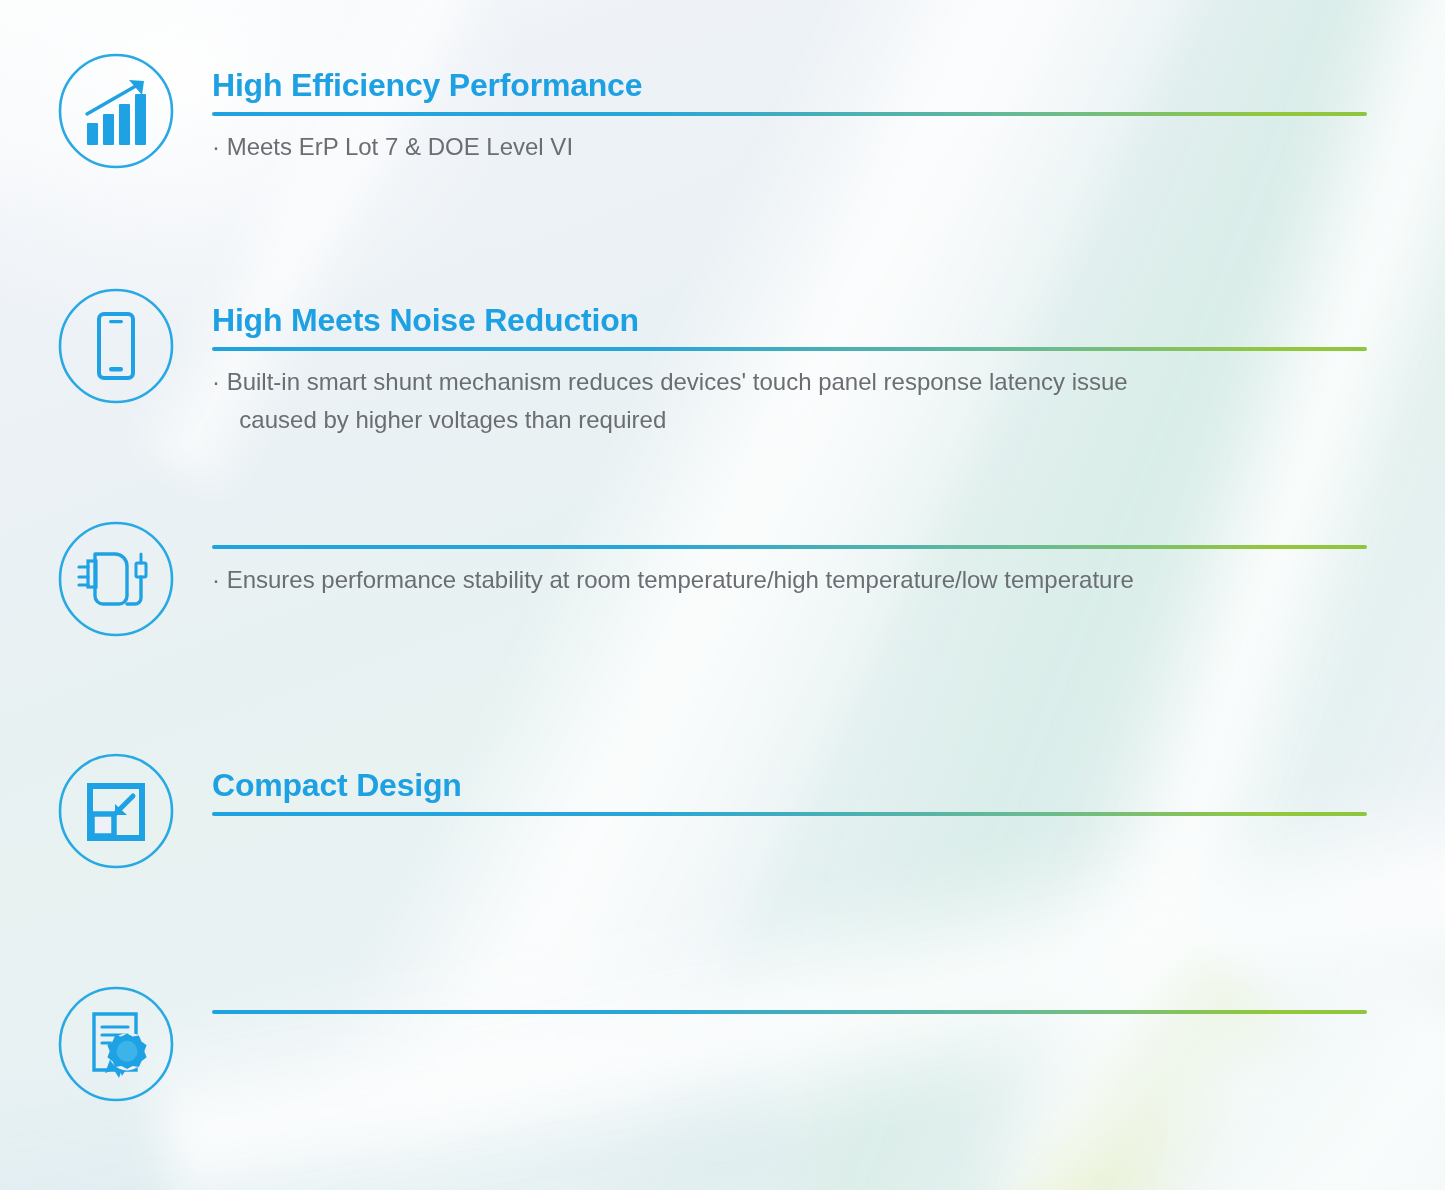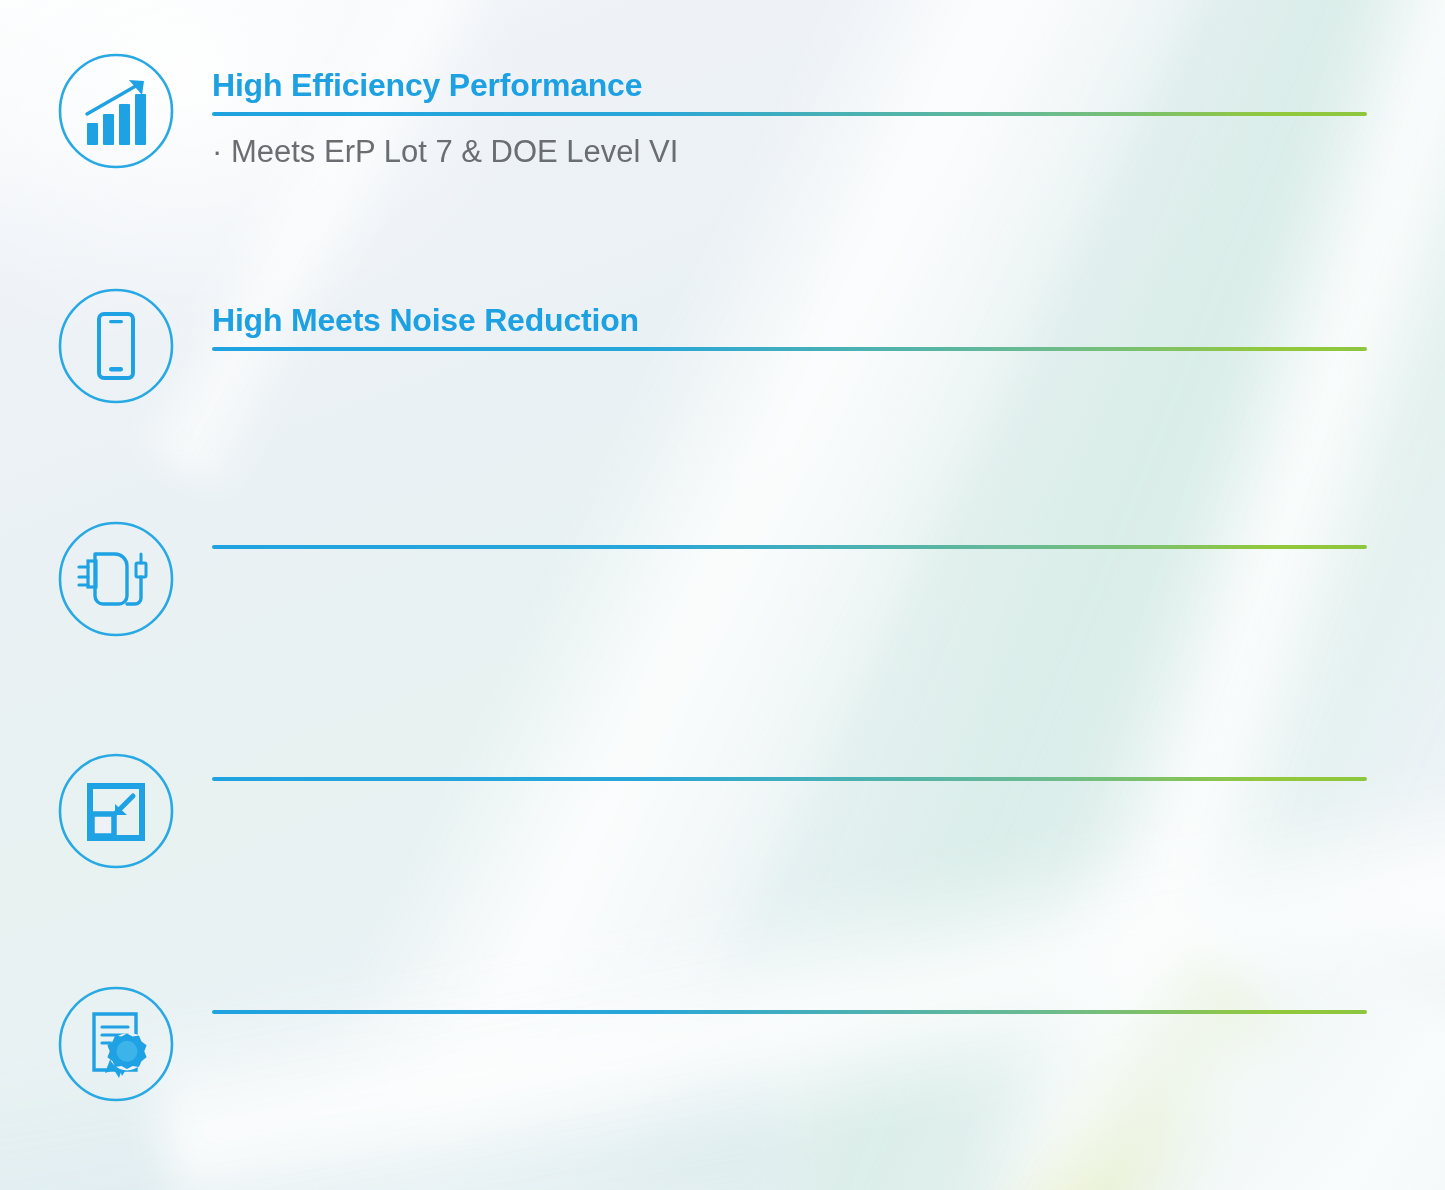--- a/index.html
+++ b/index.html
@@ -143,21 +143,21 @@
     width: 1155px;
     height: 4px;
     border-radius: 2px;
     background: linear-gradient(90deg, #1fa3e0 0%, #29a6d8 38%, #6bbb8f 72%, #93c83c 92%, #8dc63f 100%);
   }
 
   .bullets {
     margin-top: 12px;
   }
   .bullet {
-    font-size: 31px;
+    font-size: 24px;
     color: #6a6e72;
     line-height: 1.58;
     text-indent: -14px;
     padding-left: 14px;
     white-space: pre-wrap;
   }
 </style>
 </head>
 <body>
 
@@ -206,54 +206,60 @@
         <svg width="118" height="118" viewBox="0 0 118 118" fill="none">
           <circle cx="59" cy="59" r="56" stroke="#29a9e3" stroke-width="2.6"></circle>
           <rect x="42" y="27" width="34" height="64" rx="5" stroke="#1ea2e4" stroke-width="4"></rect>
           <rect x="52" y="33" width="14" height="3.2" rx="1.6" fill="#1ea2e4"></rect>
           <rect x="52" y="80" width="14" height="4.4" rx="2.2" fill="#1ea2e4"></rect>
         </svg>
       </div>
       <div class="feature-body">
         <div class="feature-title">High Meets Noise Reduction</div>
         <div class="divider"></div>
+        <div class="bullets">
+          <div class="bullet">· Built-in smart shunt mechanism reduces devices' touch panel response latency issue
+  caused by higher voltages than required</div>
+        </div>
       </div>
     </div>
 
     <div class="feature" style="top:520px">
       <div class="icon-wrap">
         <svg width="118" height="118" viewBox="0 0 118 118" fill="none">
           <circle cx="59" cy="59" r="56" stroke="#29a9e3" stroke-width="2.6"></circle>
           <path d="M38 34 H58 a12 12 0 0 1 12 12 V76 a8 8 0 0 1 -8 8 H46 a8 8 0 0 1 -8 -8 Z" stroke="#1ea2e4" stroke-width="3.4" stroke-linejoin="round"></path>
           <rect x="31" y="41" width="8" height="26" stroke="#1ea2e4" stroke-width="3.2"></rect>
           <path d="M31 47 H22 M31 57 H22 M31 65 H22" stroke="#1ea2e4" stroke-width="3.2" stroke-linecap="round"></path>
           <path d="M70 84 H78 a6 6 0 0 0 6 -6 V57" stroke="#1ea2e4" stroke-width="3.4" stroke-linecap="round" fill="none"></path>
           <rect x="79" y="43" width="10" height="14" rx="1.5" stroke="#1ea2e4" stroke-width="3"></rect>
           <path d="M84 43 V34" stroke="#1ea2e4" stroke-width="3" stroke-linecap="round"></path>
         </svg>
       </div>
       <div class="feature-body">
         <div class="divider"></div>
         <div class="bullets">
+          <div class="bullet">· Ensures performance stability at room temperature/high temperature/low temperature</div>
         </div>
       </div>
     </div>
 
     <div class="feature" style="top:752px">
       <div class="icon-wrap">
         <svg width="118" height="118" viewBox="0 0 118 118" fill="none">
           <circle cx="59" cy="59" r="56" stroke="#29a9e3" stroke-width="2.6"></circle>
           <path d="M33 34 H85 V86 H33 Z" stroke="#1ea2e4" stroke-width="6" fill="none"></path>
           <rect x="33" y="60" width="26" height="26" fill="#eef2f6"></rect>
           <rect x="35" y="62" width="22" height="22" stroke="#1ea2e4" stroke-width="5.5" fill="none"></rect>
           <path d="M76 44 L59 61" stroke="#1ea2e4" stroke-width="5" stroke-linecap="round"></path>
           <path d="M58 52 L58 63 L70 63 Z" fill="#1ea2e4"></path>
         </svg>
       </div>
       <div class="feature-body">
+        <div class="feature-title">Compact Design</div>
         <div class="divider"></div>
       </div>
     </div>
 
     <div class="feature" style="top:985px">
       <div class="icon-wrap">
         <svg width="118" height="118" viewBox="0 0 118 118" fill="none">
           <circle cx="59" cy="59" r="56" stroke="#29a9e3" stroke-width="2.6"></circle>
           <path d="M37 29 H79 V85 H37 Z" stroke="#1ea2e4" stroke-width="3.4" fill="none"></path>
           <path d="M45 42 H71 M45 50 H71 M45 58 H63" stroke="#1ea2e4" stroke-width="3.2" stroke-linecap="round"></path>

